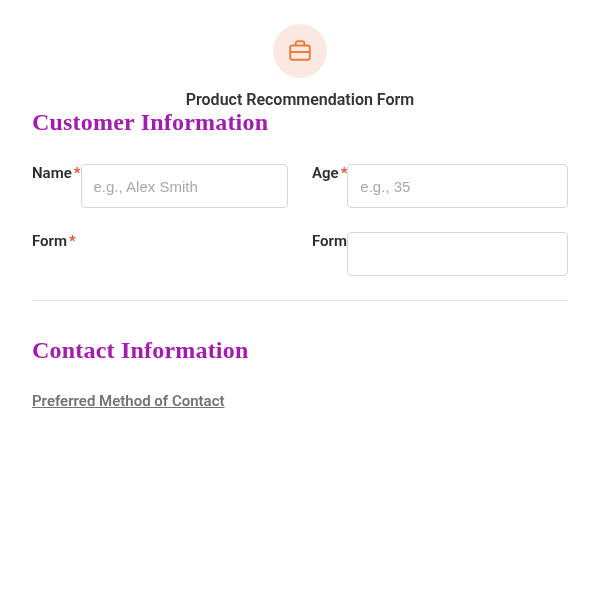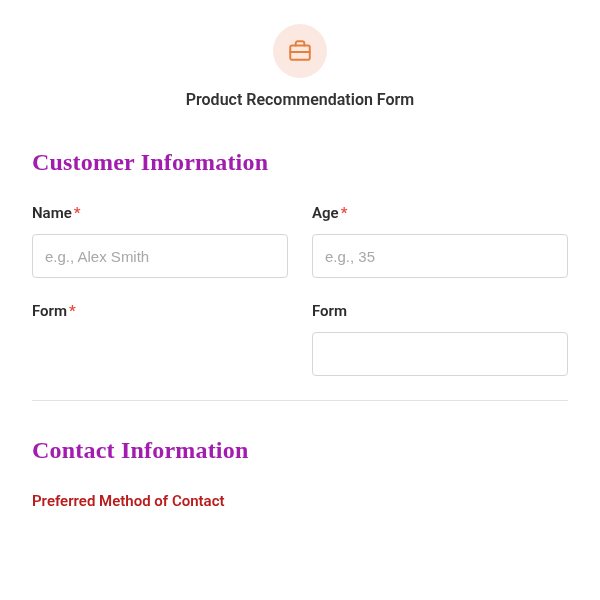--- a/index.html
+++ b/index.html
@@ -23,39 +23,38 @@
       background: #fbe9e1;
       display: flex;
       align-items: center;
       justify-content: center;
     }
     .form-title {
       text-align: center;
       font-size: 16px;
       font-weight: 600;
       color: #333;
-      margin-bottom: 40px;
     }
     h2 {
       font-family: Georgia, "Times New Roman", serif;
       font-weight: 700;
       font-size: 24px;
       color: #a21caf;
       margin-bottom: 28px;
       letter-spacing: 0.2px;
     }
     .row {
       display: flex;
       gap: 24px;
       margin-bottom: 24px;
     }
     .field {
       flex: 1;
       display: flex;
-      flex-direction: column;
+      flex-direction: row;
     }
     .label {
       font-size: 15px;
       font-weight: 600;
       color: #2c2c2c;
       margin-bottom: 12px;
     }
     .req {
       color: #e74c3c;
       margin-left: 2px;
@@ -74,21 +73,22 @@
       color: #a8a8a8;
     }
     hr {
       border: none;
       border-top: 1px solid #e2e2e2;
       margin: 16px 0 36px 0;
     }
     .pref-label {
       font-size: 15px;
       font-weight: 600;
-      color: #b91c1c;
+      color: #737373;
+      text-decoration: underline;
     }
   </style>
 </head>
 <body>
 
 <div class="icon-wrap">
   <div class="icon-circle">
     <svg width="26" height="26" viewBox="0 0 24 24" fill="none" stroke="#e67e3c" stroke-width="1.8" stroke-linecap="round" stroke-linejoin="round">
       <rect x="3" y="7" width="18" height="13" rx="1.5"></rect>
       <path d="M8 7V5a2 2 0 0 1 2-2h4a2 2 0 0 1 2 2v2"></path>

